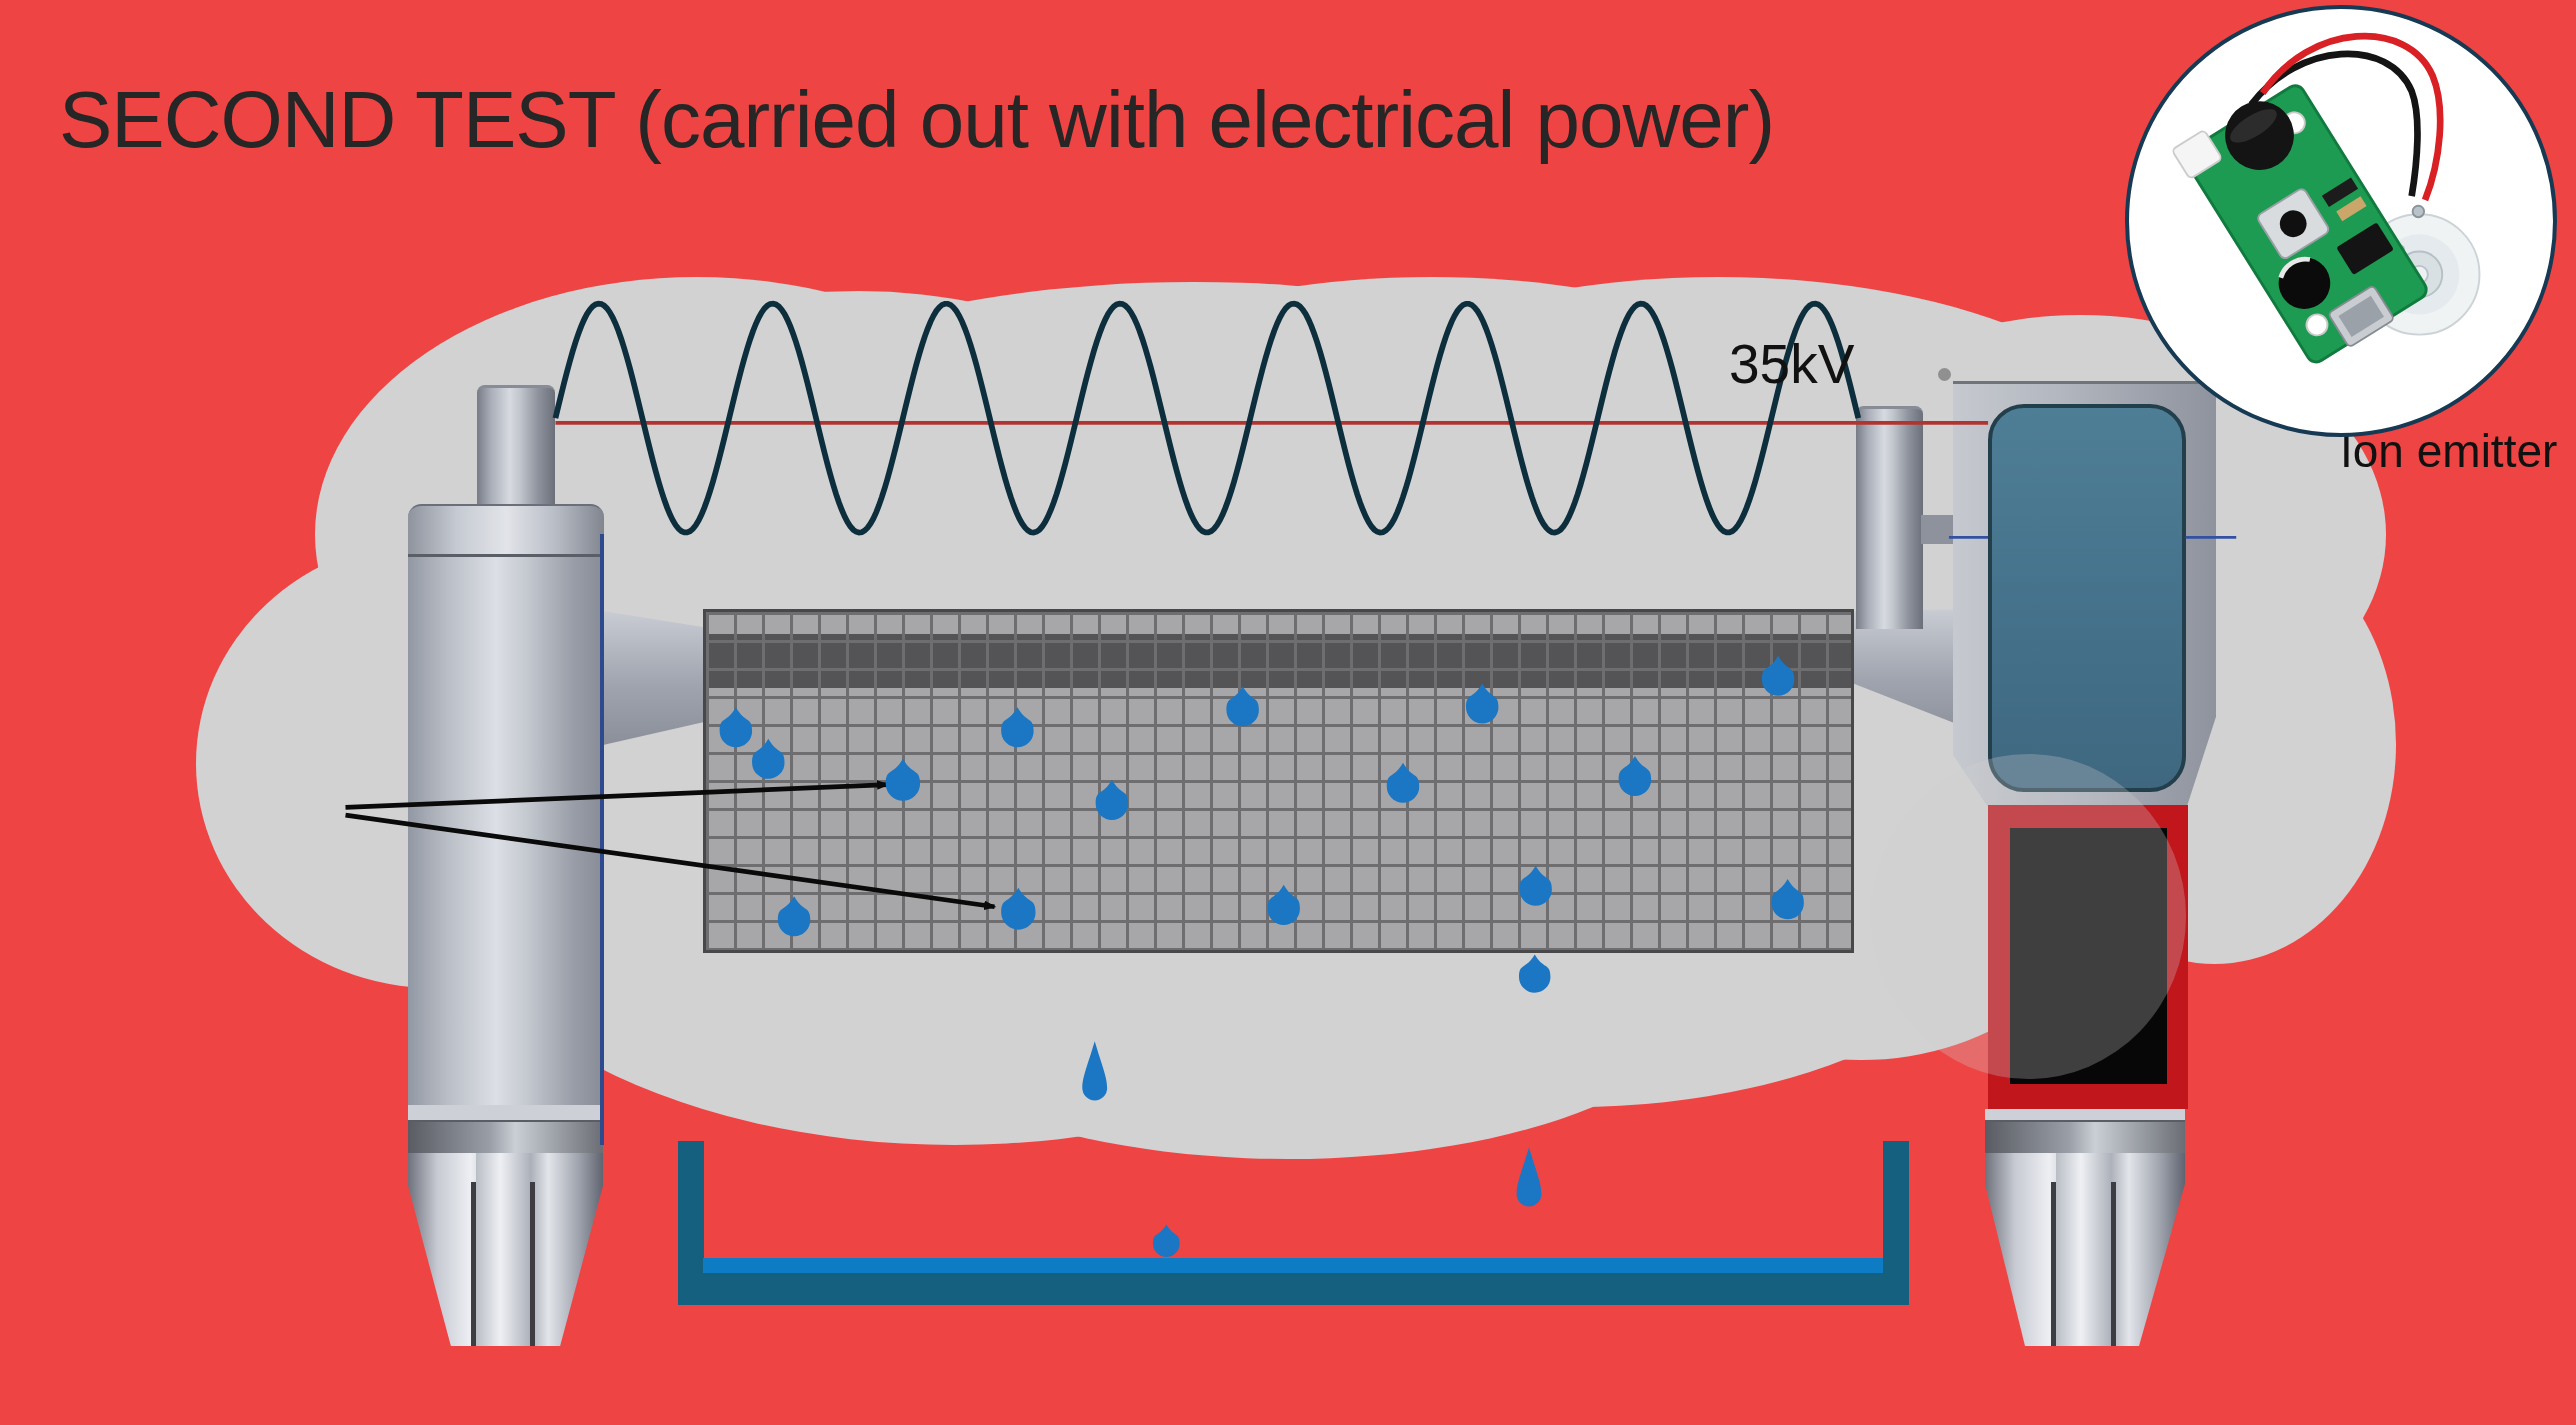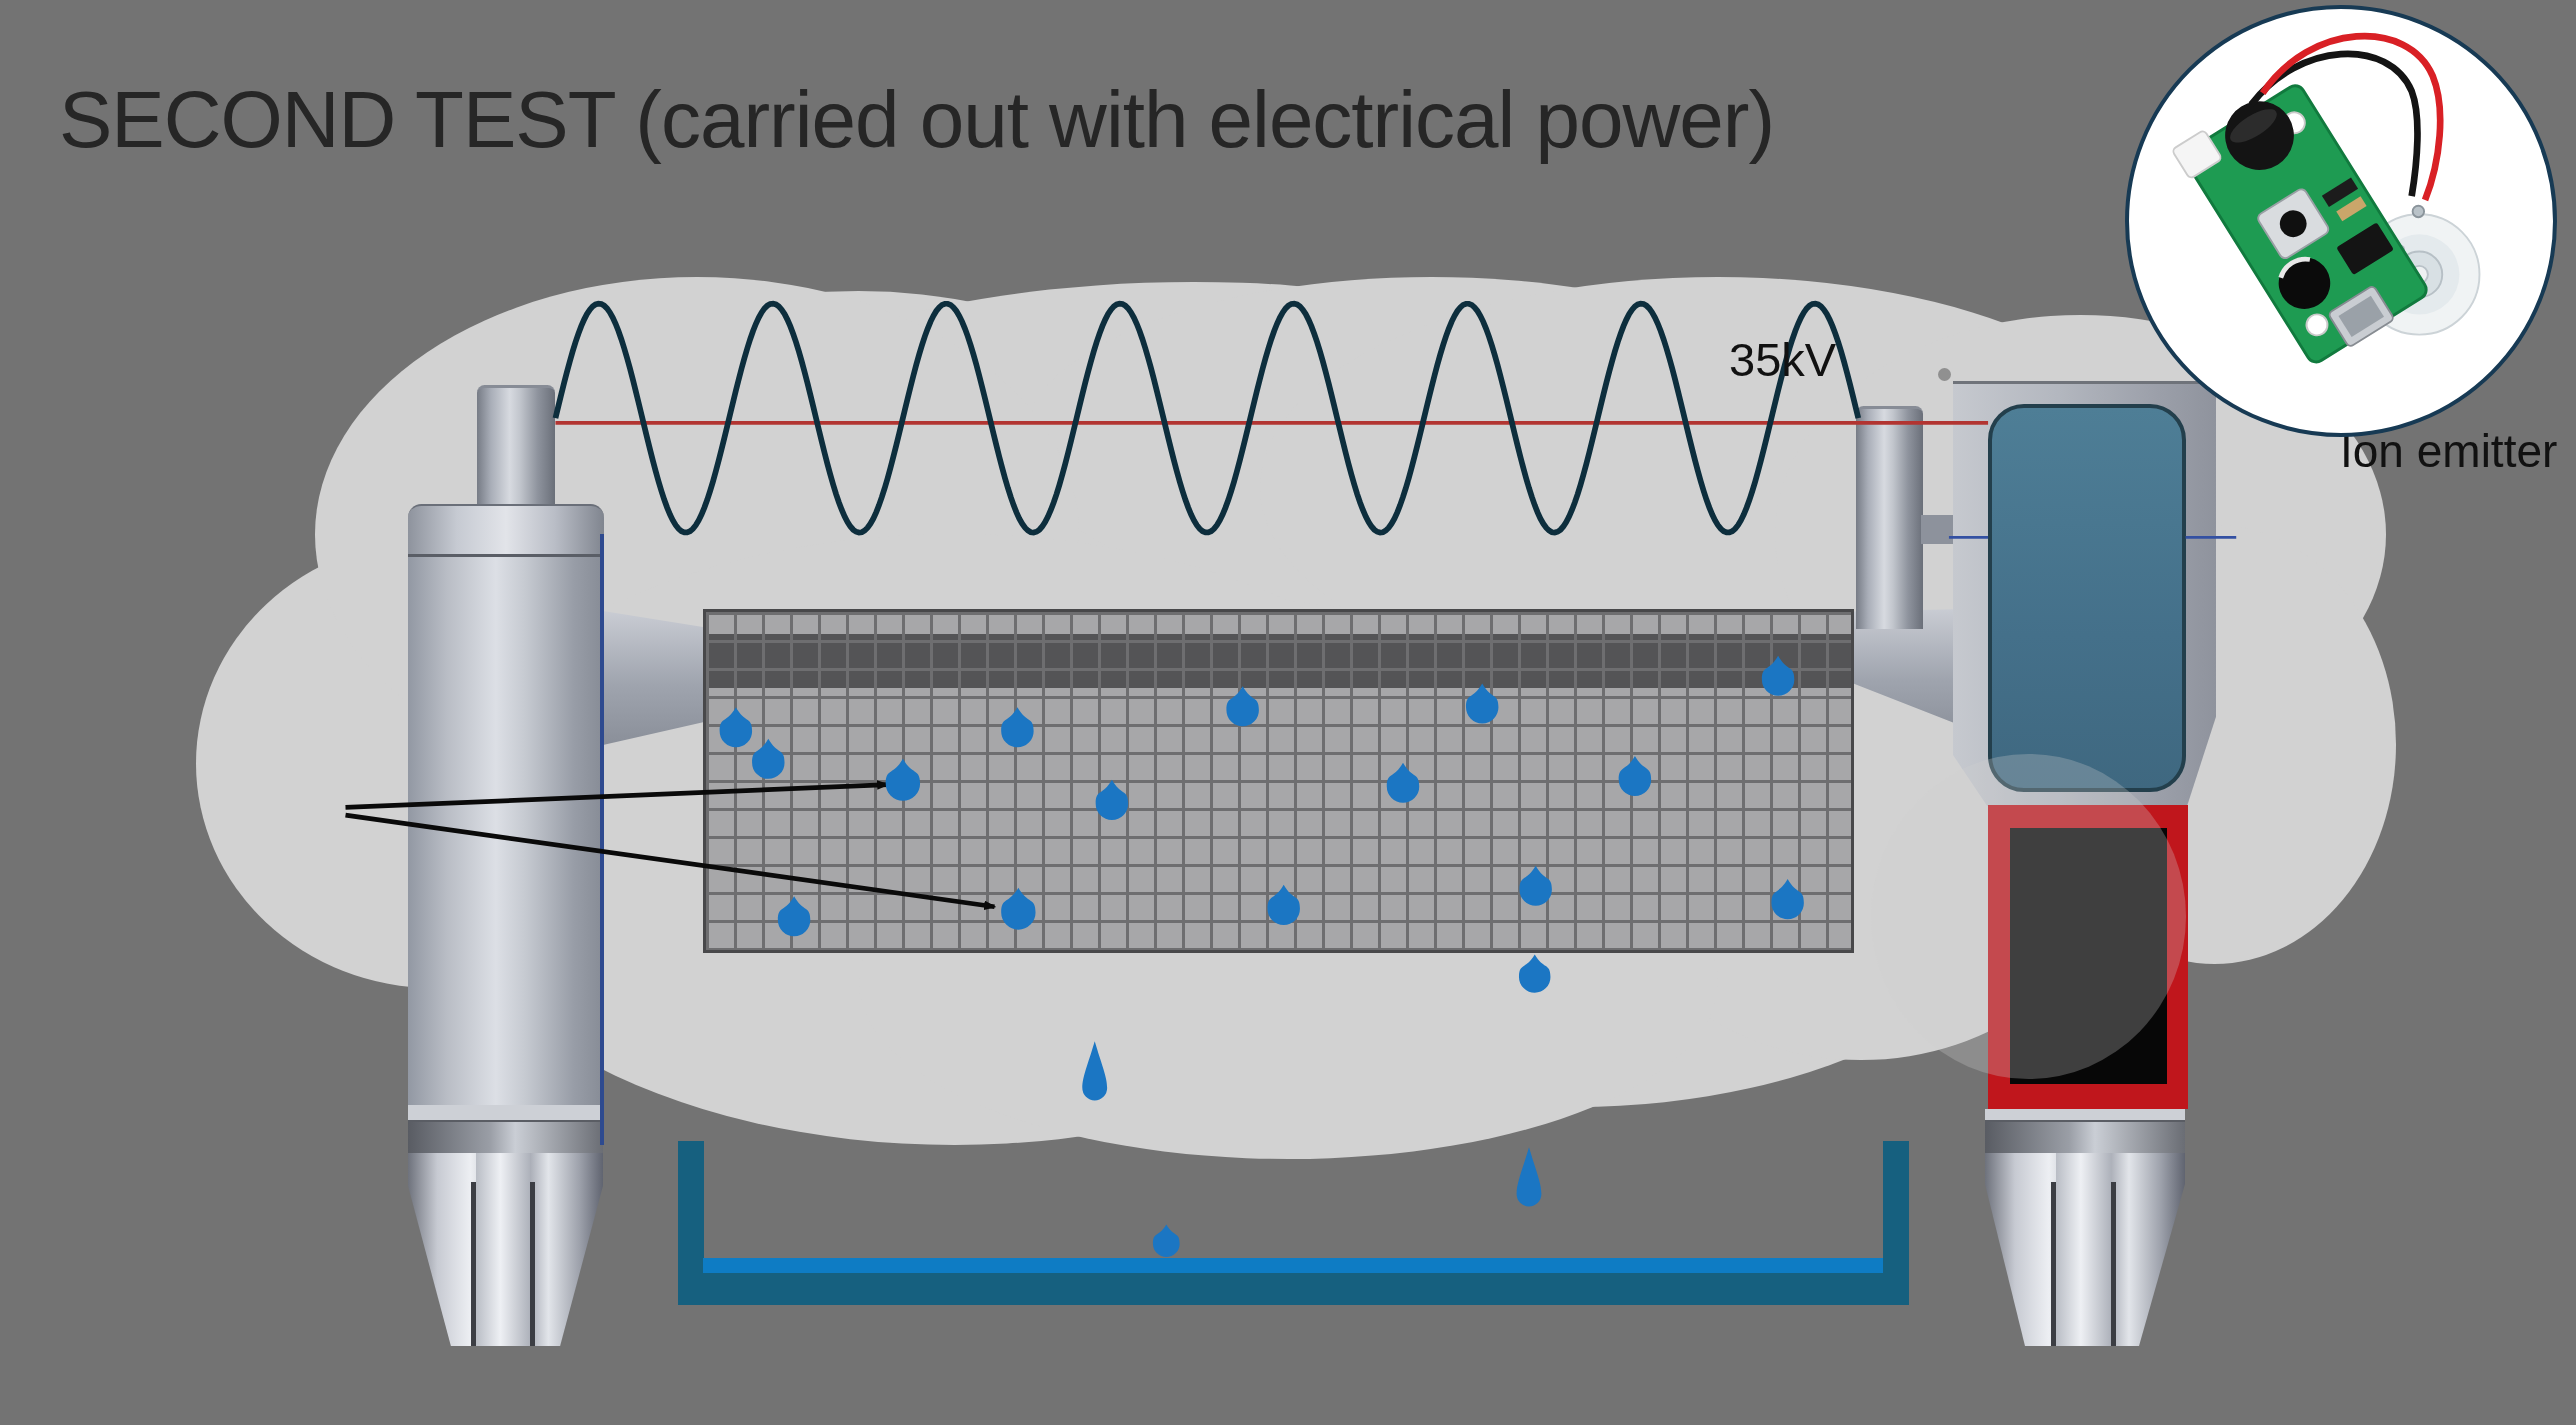--- a/index.html
+++ b/index.html
@@ -1,16 +1,16 @@
 <!DOCTYPE html>
 <html><head>
 <meta charset="utf-8">
 <style>
   html,body{margin:0;padding:0;background:#ffffff;}
-  #stage{position:relative;width:2576px;height:1426px;background:#737373;overflow:hidden;
+  #stage{position:relative;width:2576px;height:1426px;background:#ef4444;overflow:hidden;
          font-family:"Liberation Sans", sans-serif;}
   .abs{position:absolute;}
   
   .cloud{position:absolute;background:#d2d2d2;border-radius:50%;}
   
   #mesh{position:absolute;left:703px;top:609px;width:1151px;height:344px;
         background:#a7a7a9;border:3.8px solid #48484a;box-sizing:border-box;z-index:10;}
   #mesh .band{position:absolute;left:0;top:22px;width:100%;height:54px;background:#545456;}
   #mesh .grid{position:absolute;inset:0;
      background:repeating-linear-gradient(90deg,#6e6e70 0 2.9px,transparent 2.9px 28px),
@@ -35,21 +35,21 @@
            background:linear-gradient(180deg,#4e7e96,#44708a 60%,#3f6880);z-index:22;}
   #redbox{position:absolute;left:1988px;top:805px;width:200px;height:304px;background:#c0161c;z-index:21;}
   #blackwin{position:absolute;left:22px;top:23px;width:157px;height:256px;background:#070707;}
   .wash{position:absolute;border-radius:50%;background:rgba(210,210,210,0.28);z-index:23;}
   
   .tray{position:absolute;background:#16607f;z-index:30;}
   #water{position:absolute;left:703px;top:1258px;width:1180px;height:15.3px;background:#0e7cc4;z-index:30;}
   
   .lbl{position:absolute;color:#262626;z-index:45;white-space:nowrap;}
   #title{left:59px;top:74px;font-size:80px;letter-spacing:-1px;color:#262626;}
-  #voltage{left:1729px;top:332px;font-size:47px;color:#111;}
+  #voltage{left:1729px;top:332px;font-size:55px;color:#111;}
   #condensation{left:23px;top:783px;font-size:47px;color:#161616;}
   #ionlabel{left:2340px;top:424px;font-size:46px;color:#111;}
   
   #overlay{position:absolute;left:0;top:0;z-index:40;}
   
   #inset{position:absolute;left:2125px;top:4.8px;width:424px;height:424px;border-radius:50%;
          border:4.8px solid #173a54;background:#fff;z-index:50;overflow:hidden;}
 </style>
 </head>
 <body>

